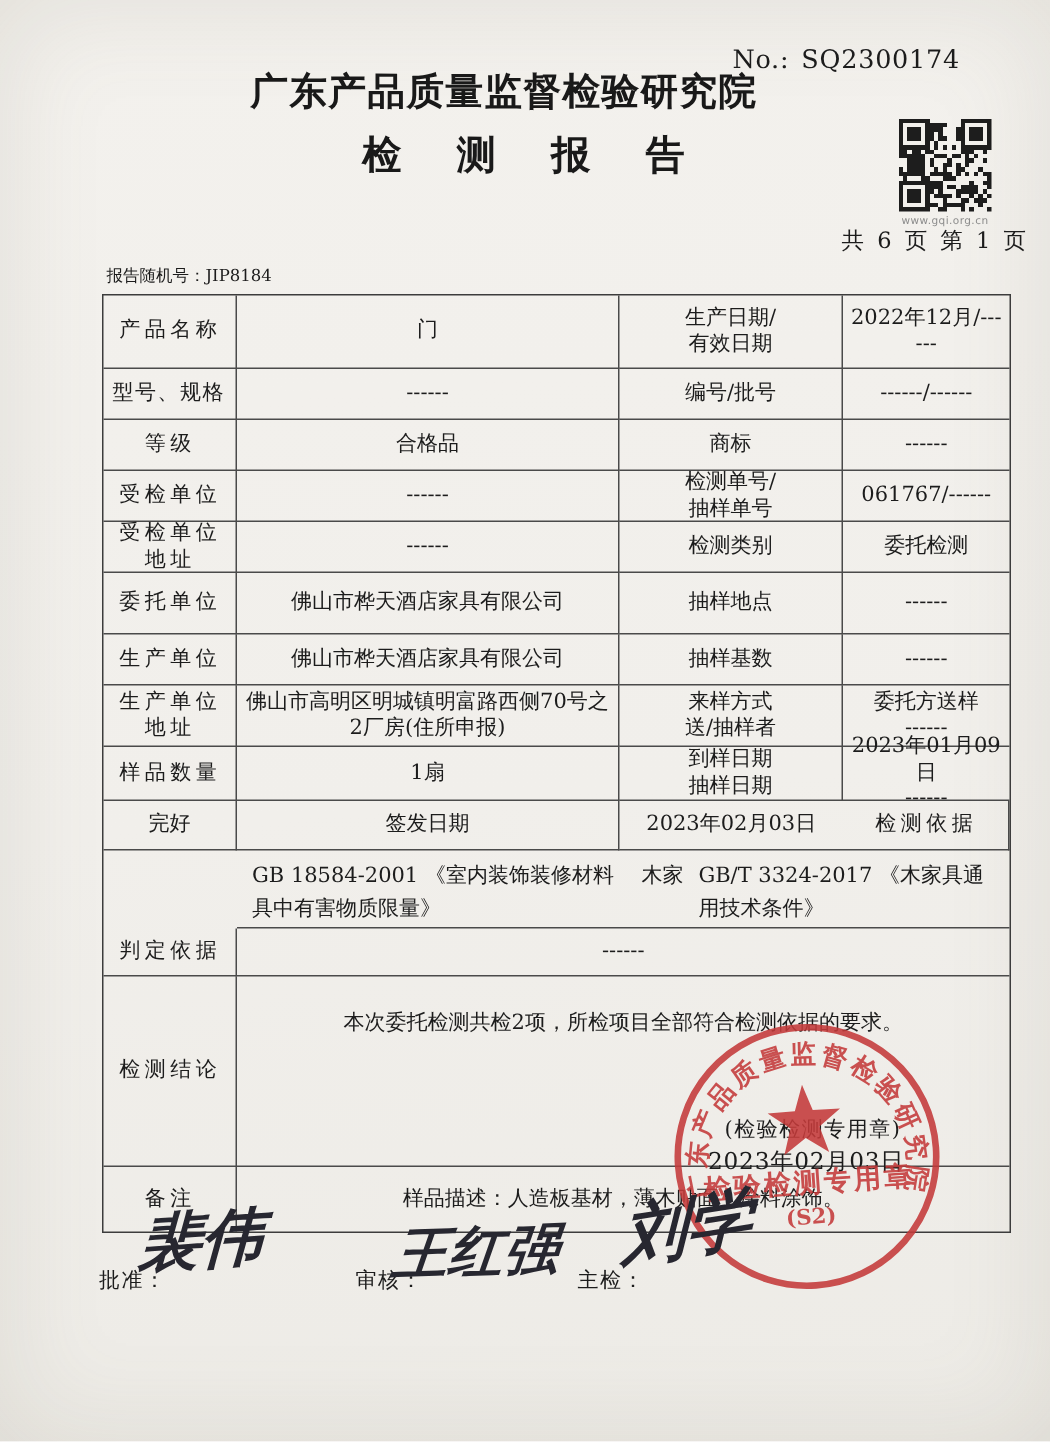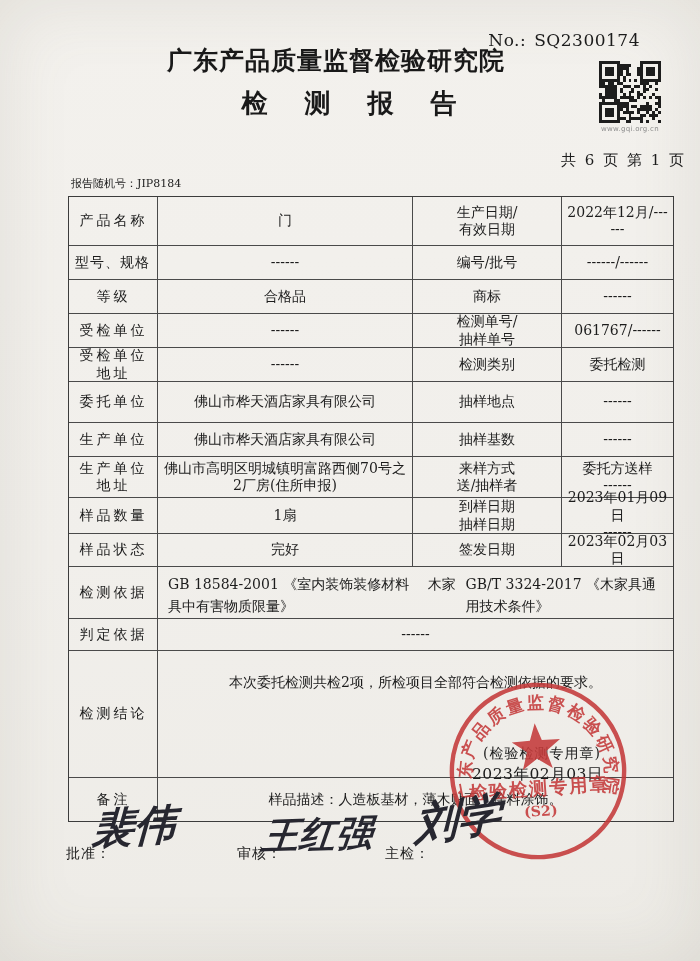--- a/index.html
+++ b/index.html
@@ -12,21 +12,21 @@
     color:#1c1c1c;
     overflow:hidden;
   }
   
   .no-line{position:absolute;top:30px;right:60px;font-size:17px;letter-spacing:.5px;}
   .no-line .no-val{margin-left:8px;}
   .institute{position:absolute;top:44px;left:0;width:100%;text-align:center;
     transform:translateX(-14px);font-size:25px;font-weight:700;letter-spacing:1px;margin:0;color:#191919;}
   .doc-title{position:absolute;top:86px;left:0;width:100%;text-align:center;
     transform:translateX(6px);font-size:26px;font-weight:700;letter-spacing:14px;margin:0;color:#191919;}
-  .qr-wrap{position:absolute;left:599px;top:61px;width:62px;text-align:center;}
+  .qr-wrap{position:absolute;left:599px;top:79px;width:62px;text-align:center;}
   .qr-wrap svg{width:62px;height:62px;display:block;}
   .qr-caption{font-size:7px;color:#8b8b8b;margin-top:2px;letter-spacing:.3px;
     font-family:"DejaVu Sans","Liberation Sans",sans-serif;}
   .pagination{position:absolute;top:151px;right:14px;font-size:15px;letter-spacing:2px;}
   .serial{position:absolute;top:176px;left:71px;font-size:11px;}
   
   .tbl{
     position:absolute;left:68px;top:196px;width:604px;height:624px;
     display:grid;
     grid-template-columns:89px 255px 149px 111px;
@@ -301,21 +301,20 @@
     <div class="c">1扇</div>
     <div class="c col">
       <span>到样日期</span>
       <span>抽样日期</span>
     </div>
     <div class="c col er">
       <span>2023年01月09日</span>
       <span>------</span>
     </div>
 
-    <div class="c lbl">样品状态</div>
     <div class="c">完好</div>
     <div class="c">签发日期</div>
     <div class="c er">2023年02月03日</div>
 
     <div class="c lbl">检测依据</div>
     <div class="c span3 er left">
       <span>GB 18584-2001 《室内装饰装修材料　 木家具中有害物质限量》</span>
       <span>GB/T 3324-2017 《木家具通用技术条件》</span>
     </div>
 

